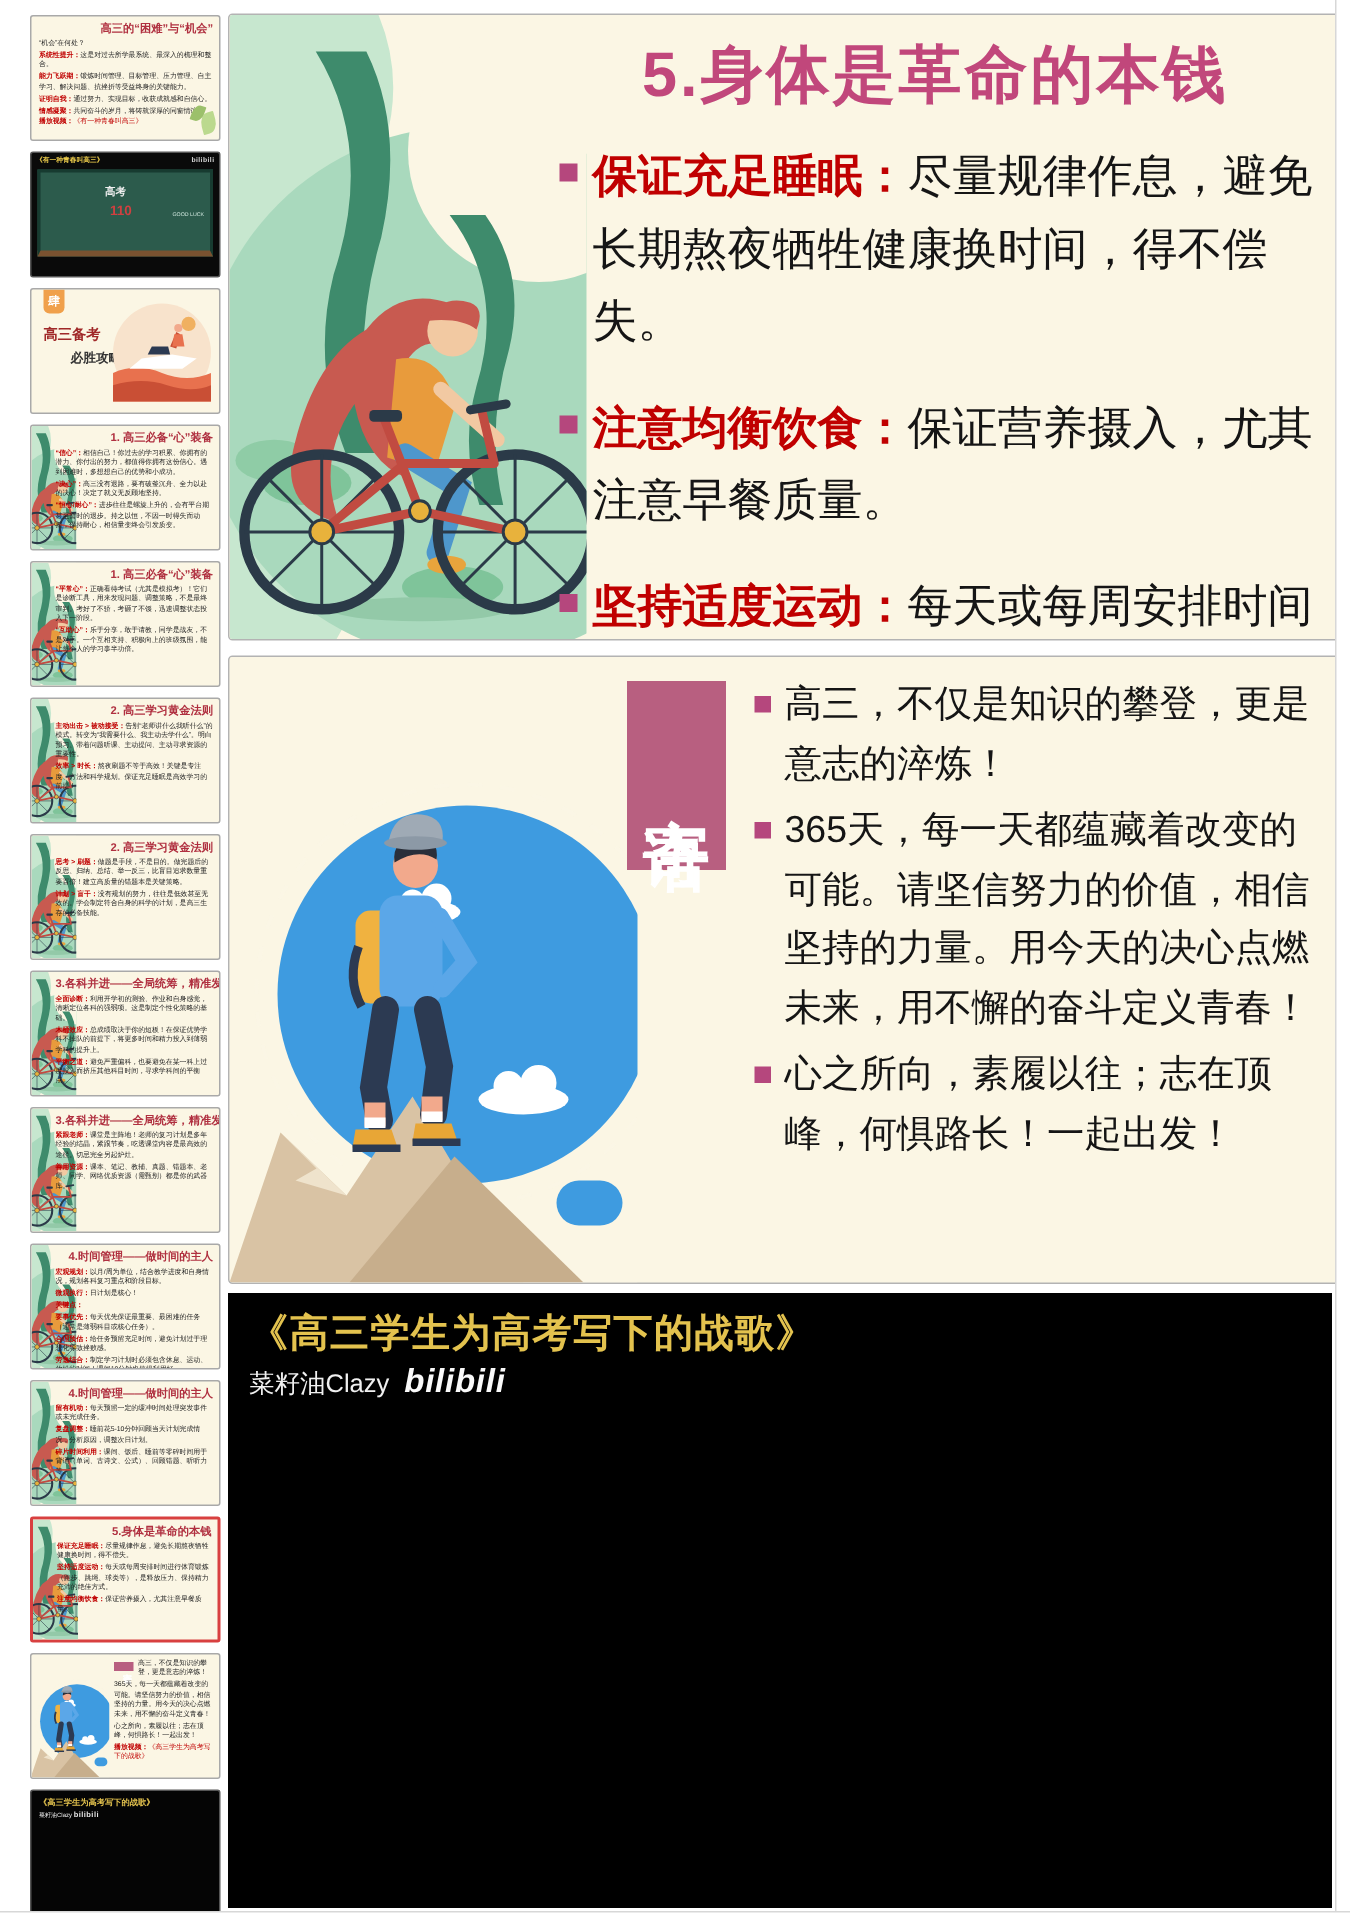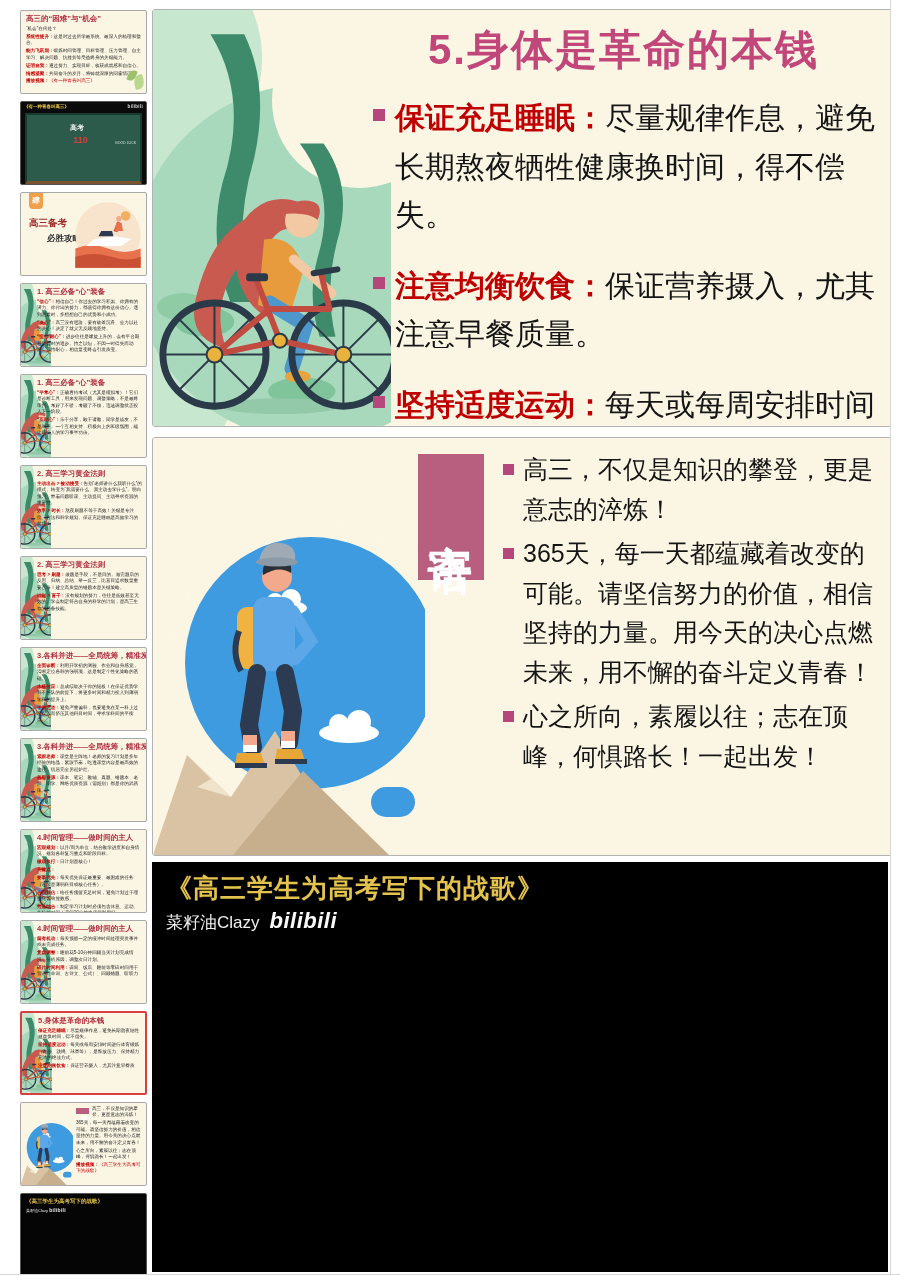--- a/index.html
+++ b/index.html
@@ -7,40 +7,40 @@
   body { position:relative; background:#ffffff; font-family:"Liberation Sans",sans-serif; overflow:hidden; }
 
   
   .sidebar { position:absolute; left:0; top:0; width:151px; height:1286px; background:#fff;
              padding:10px 0 0 20px; display:flex; flex-direction:column; gap:7px; }
   .thumb { position:relative; flex:0 0 84px; width:127px; height:84px; background:#FBF6E4;
            border:1px solid #a9a9a9; border-radius:2px; overflow:hidden; cursor:pointer; }
   .thumb.selected { border:2px solid #D84040; }
   .t-body { position:relative; padding:3px 4px 2px 5px; height:100%; overflow:hidden; }
   .has-ill .t-body { padding-left:16px; }
-  .t-title { font-size:7.5px; font-weight:bold; color:#B03040; text-align:left; margin-bottom:2px; white-space:nowrap; }
+  .t-title { font-size:7.5px; font-weight:bold; color:#B03040; text-align:right; margin-bottom:2px; white-space:nowrap; }
   .t-line { font-size:4.6px; line-height:1.4; color:#222; margin-bottom:1.5px; }
   .t-line .lead { color:#C00000; font-weight:bold; }
   .t-line .red { color:#C00000; }
   .mini-ill { position:absolute; left:0; top:0; width:30px; height:100%; overflow:hidden; }
   .mini-ill.wide { width:52px; }
   .mini-ill svg { width:100%; height:100%; }
 
   
   .leaf-deco { position:absolute; right:2px; bottom:4px; width:16px; height:22px; }
   .leaf-deco i { position:absolute; background:#BBD98E; border-radius:60% 5% 60% 5%; }
   .leaf-deco i:nth-child(1){ width:10px; height:14px; right:0; bottom:0; transform:rotate(-15deg);}
   .leaf-deco i:nth-child(2){ width:8px; height:11px; right:8px; bottom:8px; background:#9CC06B; transform:rotate(20deg);}
 
   
   .thumb-video { background:#0a0a0a; border-color:#555; }
   .tv-top { display:flex; justify-content:space-between; align-items:center; padding:2px 3px; }
   .tv-title { color:#E8C84A; font-size:4.5px; font-weight:bold; }
   .tv-logo { color:#dcdcdc; font-size:4.5px; font-weight:bold; letter-spacing:.3px; }
-  .tv-board { position:relative; margin:2px 4px 0 4px; height:72px; background:#2C5B4C; border:2px solid #173B30; border-bottom:4px solid #7A5230; }
+  .tv-board { position:relative; margin:2px 4px 0 4px; height:58px; background:#2C5B4C; border:2px solid #173B30; border-bottom:4px solid #7A5230; }
   .tv-gaokao { position:absolute; left:38%; top:8px; color:#EFEFEF; font-size:7px; font-weight:bold; }
   .tv-110 { position:absolute; left:41%; top:20px; color:#D04040; font-size:9px; font-weight:bold; }
   .tv-luck { position:absolute; right:4px; top:26px; color:#CBE4DA; font-size:3.5px; }
   .thumb-video2 { background:#050505; border-color:#555; padding:4px 5px; }
   .tv2-title { color:#E3C24E; font-size:5.5px; font-weight:bold; }
   .tv2-sub { margin-top:2px; color:#e8e8e8; font-size:4px; }
   .tv2-logo { font-weight:bold; font-size:5px; letter-spacing:.3px; }
 
   
   .sec-badge { position:absolute; left:8px; top:0; width:14px; height:16px; background:#F0A04B; color:#fff;

